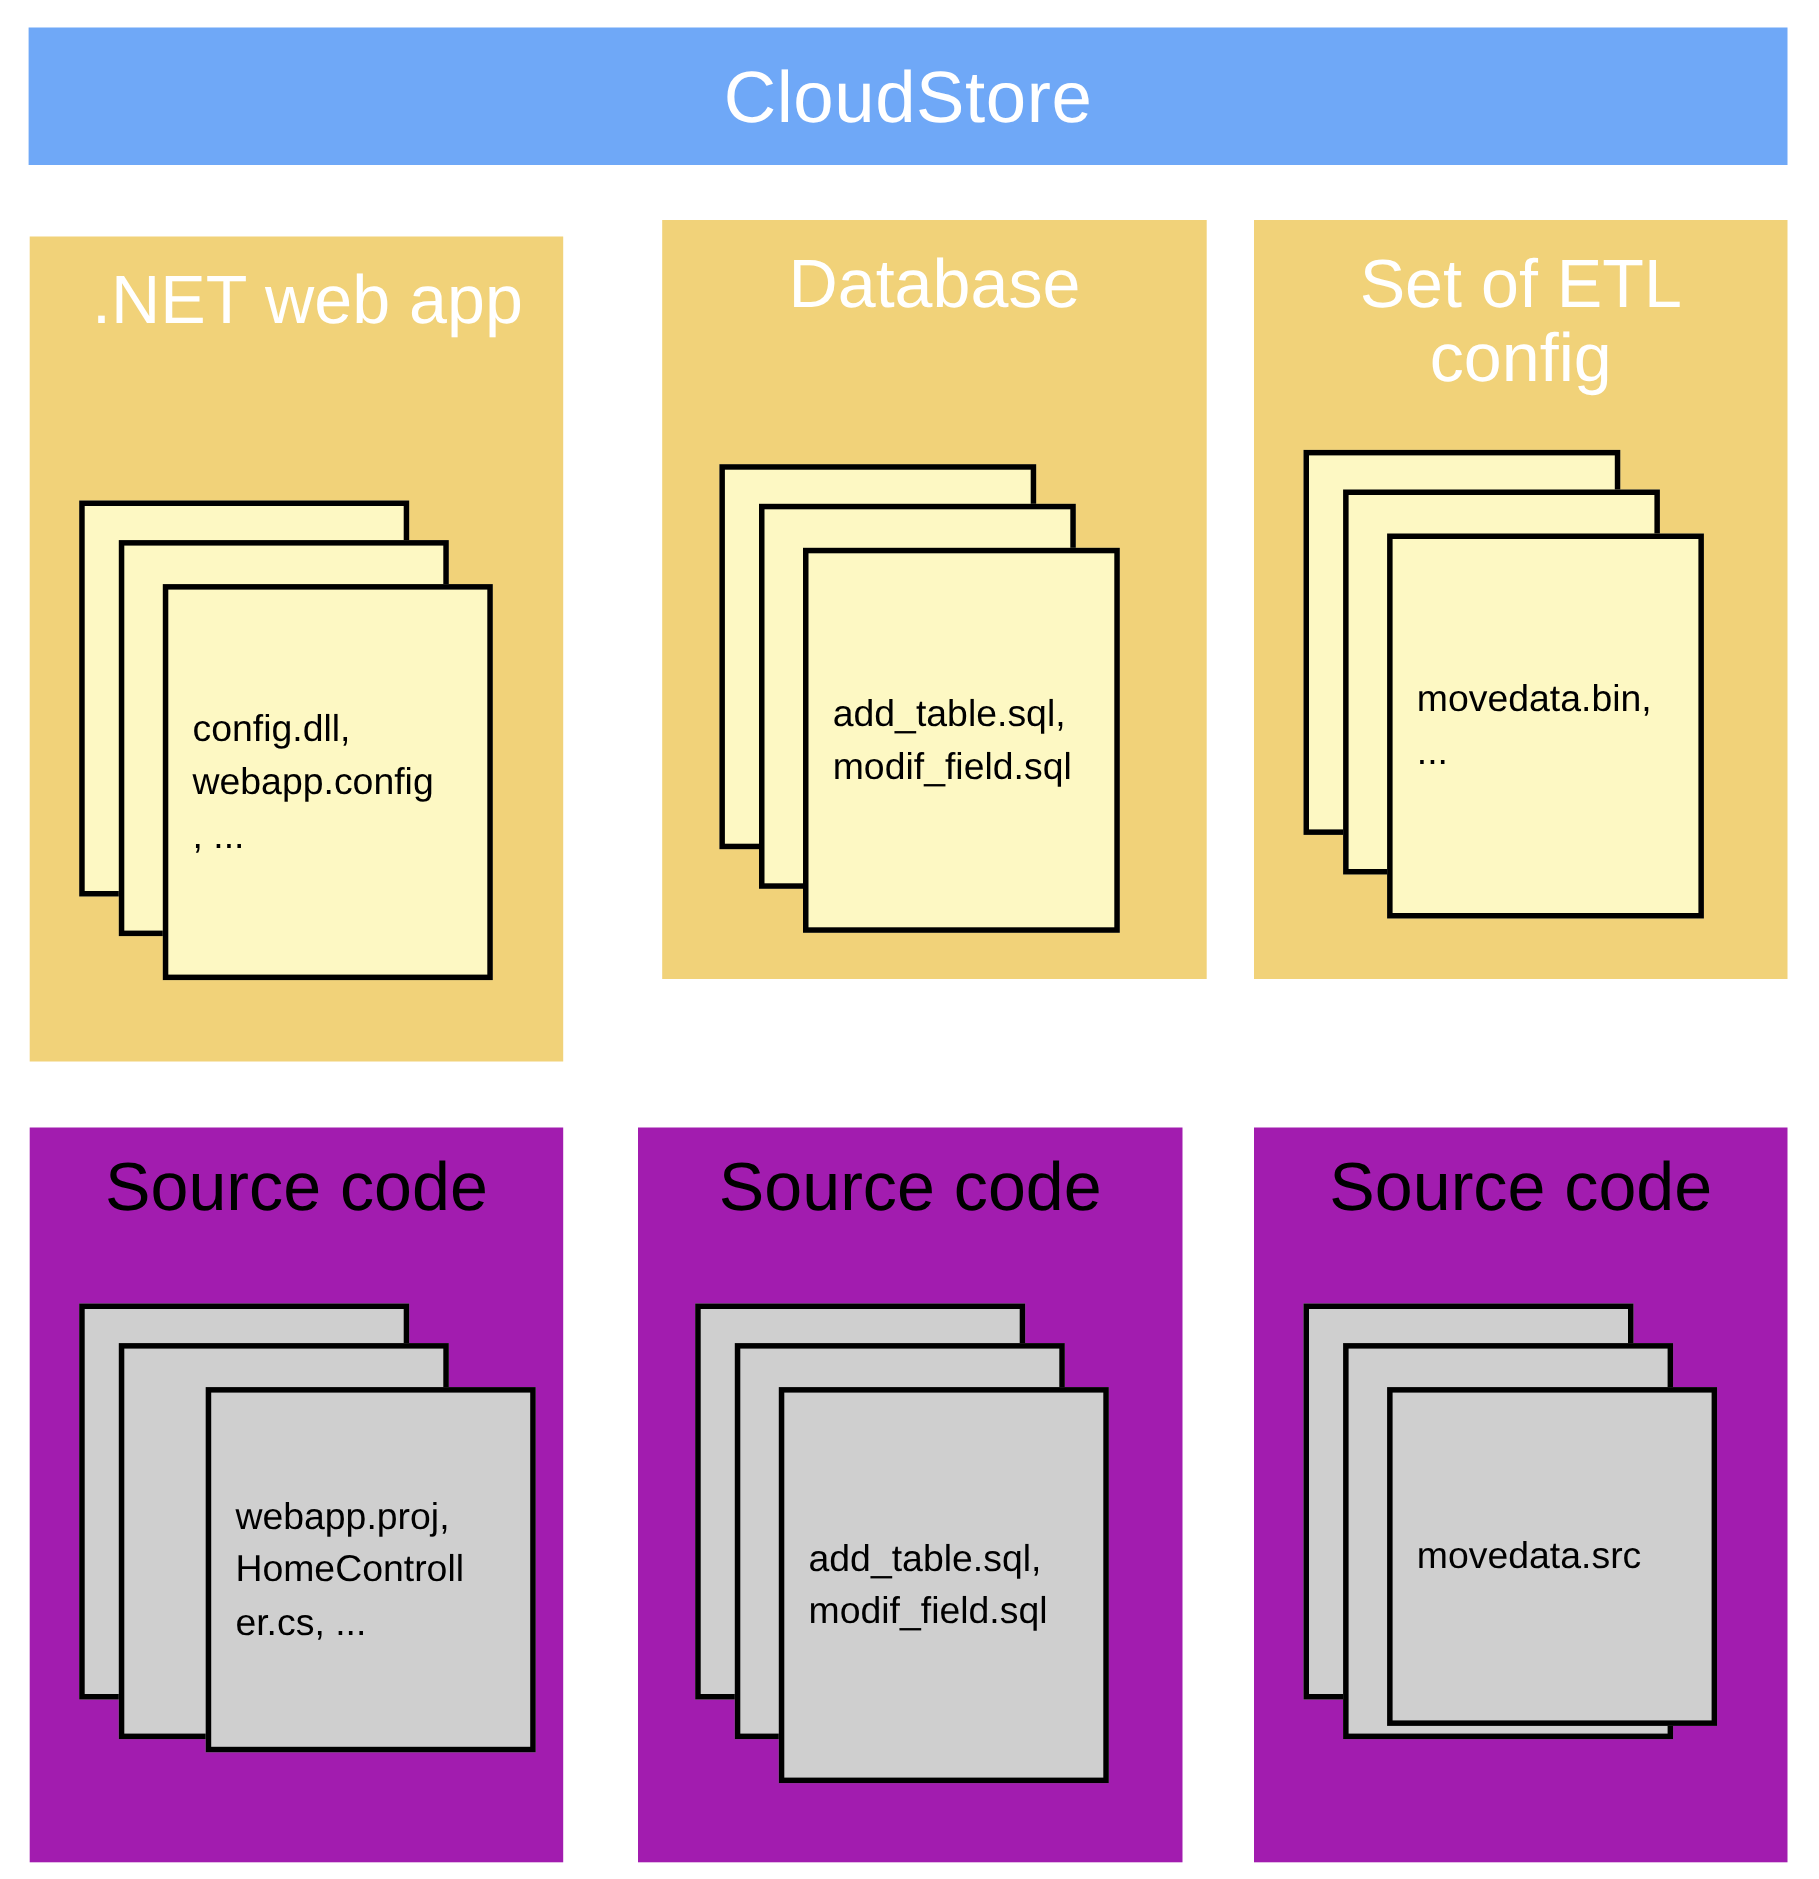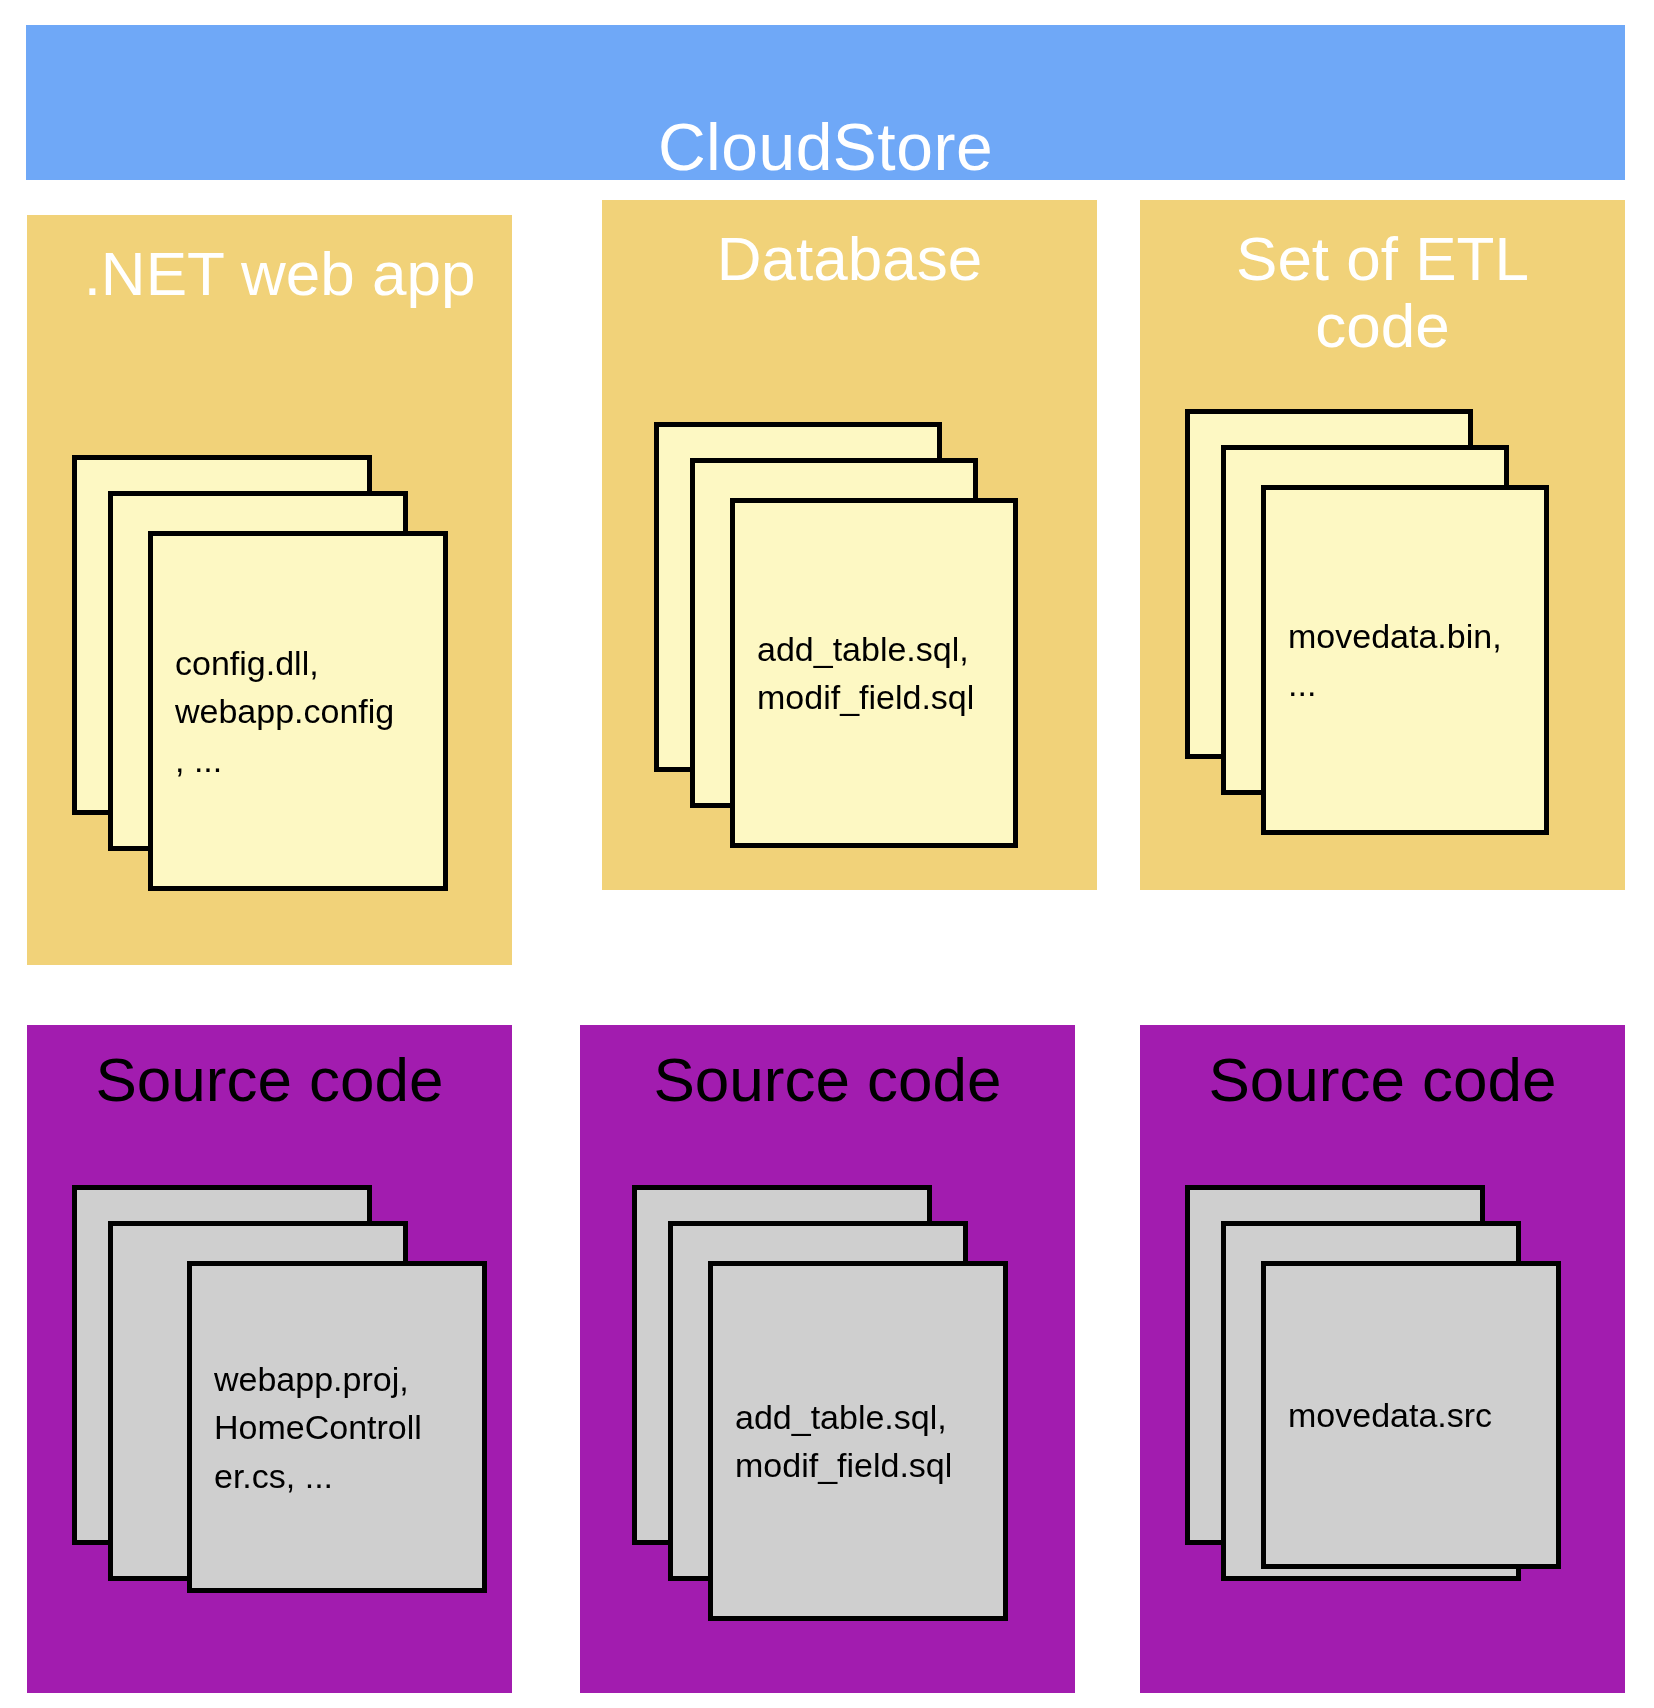--- a/index.html
+++ b/index.html
@@ -23,24 +23,24 @@
     height: 1708px;
     background: #ffffff;
   }
 
   
   .header-banner {
     position: absolute;
     left: 26px;
     top: 25px;
     width: 1599px;
-    height: 155px;
+    height: 125px;
     background: #6FA8F7;
     display: flex;
-    align-items: flex-end;
+    align-items: center;
     justify-content: center;
   }
   .header-title {
     color: #ffffff;
     font-size: 66px;
     font-weight: 400;
     letter-spacing: 0.5px;
     line-height: 1;
     font-family: "Liberation Sans", sans-serif;
   }
@@ -138,21 +138,21 @@
       <div class="doc-card yellow doc-card-mid" style="width:288px; height:350px;"></div>
       <div class="doc-card yellow doc-card-front" style="width:288px; height:350px;">
         <div class="doc-text">add_table.sql,
 modif_field.sql</div>
       </div>
     </div>
   </div>
 
   <div class="panel panel-yellow" style="left:1140px; top:200px; width:485px; height:690px;">
     <div class="panel-title">Set of ETL
-code</div>
+config</div>
     <div class="doc-stack" style="left:45px; top:209px; width:400px; height:430px;padding-left:28px;">
       <div class="doc-card yellow doc-card-back" style="width:288px; height:350px;"></div>
       <div class="doc-card yellow doc-card-mid" style="width:288px; height:350px;"></div>
       <div class="doc-card yellow doc-card-front" style="width:288px; height:350px;">
         <div class="doc-text">movedata.bin,
 ...</div>
       </div>
     </div>
   </div>
 

